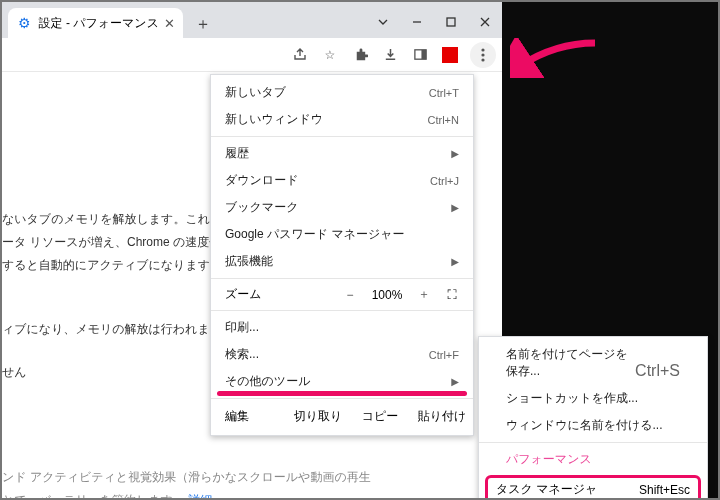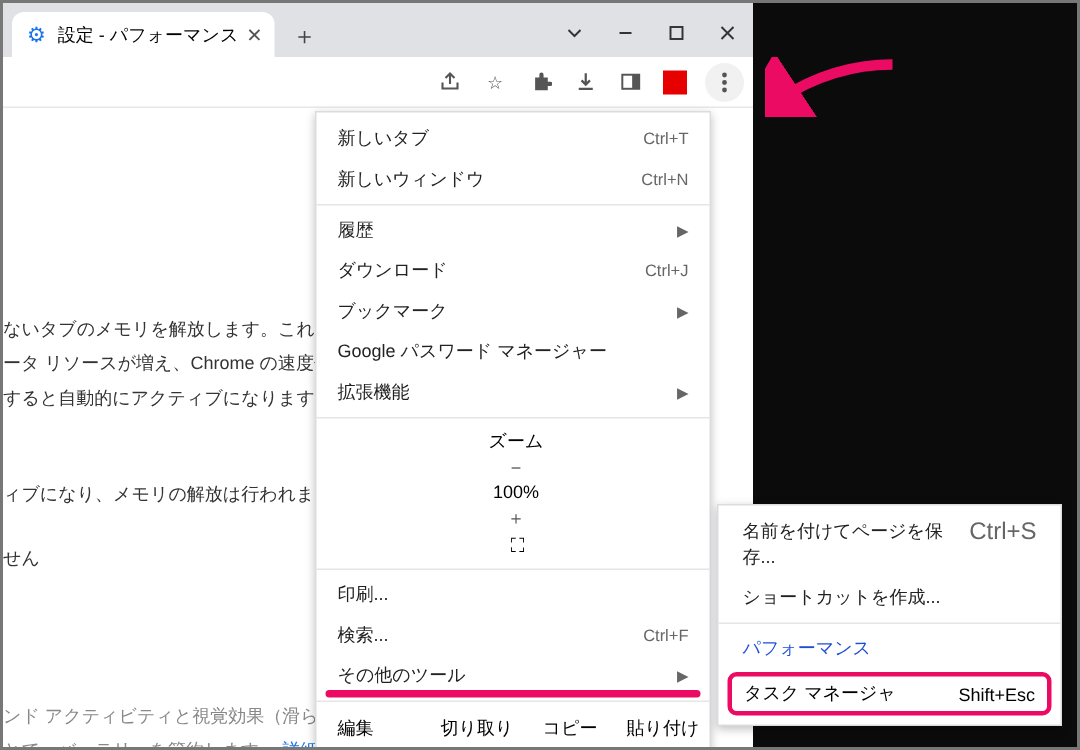--- a/index.html
+++ b/index.html
@@ -24,36 +24,36 @@
   .page { padding: 10px 0 0 0; color: #333; font-size: 12px; line-height: 1.9; }
   .para { padding: 6px 0 6px 0; }
   .linklike { color: #1a73e8; }
 
   .menu { position: absolute; top: 72px; left: 208px; width: 264px; background: #fff; border: 1px solid #dadce0; box-shadow: 0 2px 6px rgba(0,0,0,0.25); padding: 4px 0; z-index: 10; }
   .menu .row { display: flex; align-items: center; justify-content: flex-start; padding: 5px 14px; color: #222; min-height: 24px; }
   .menu .row .lbl { flex: 1; }
   .menu .row .sc { color: #666; font-size: 11px; }
   .menu .row .arr { color: #666; font-size: 10px; }
   .menu hr { border: none; border-top: 1px solid #e5e5e5; margin: 3px 0; }
-  .menu .zoomrow { display: flex; align-items: center; padding: 4px 10px 4px 14px; gap: 2px; flex-direction: column; }
+  .menu .zoomrow { display: flex; align-items: center; padding: 4px 10px 4px 14px; gap: 2px; }
   .menu .zoomrow .lbl { flex: 1; }
   .menu .zoomrow .zbtn { width: 26px; text-align: center; color: #555; }
   .menu .zoomrow .pct { width: 44px; text-align: center; }
   .menu .zoomrow .full { width: 24px; text-align: center; }
   .menu .editrow { display: flex; }
   .menu .editrow > div { flex: 1; text-align: center; padding: 6px 0; }
   .menu .editrow > div:first-child { text-align: left; padding-left: 14px; }
   .menu .hot { position: relative; }
   .menu .hot::after { content:""; position:absolute; left:6px; right:6px; bottom:-1px; height:5px; background:#ec0b63; border-radius:3px; }
 
   .submenu { position: absolute; top: 334px; left: 476px; width: 230px; background: #fff; border: 1px solid #dadce0; box-shadow: 0 2px 6px rgba(0,0,0,0.25); padding: 4px 0; z-index: 11; font-size: 12px; }
-  .submenu .row { display: flex; align-items: flex-start; justify-content: space-between; padding: 5px 16px; min-height: 22px; color: #222; }
+  .submenu .row { display: flex; align-items: flex-end; justify-content: space-between; padding: 5px 27px; min-height: 22px; color: #222; }
   .submenu .row .sc { color: #666; font-size: 16px; }
   .submenu hr { border: none; border-top: 1px solid #e5e5e5; margin: 3px 0; }
-  .submenu .dim { color: #1d4ed8; font-family: Liberation Serif, serif; }
+  .submenu .dim { color: #ec4899; font-family: Liberation Serif, serif; }
   .submenu .boxed { margin: 2px 6px; border: 3px solid #ec0b63; border-radius: 6px; padding: 3px 8px; display: flex; justify-content: space-between; align-items: center; }
 
   .arrow { position: absolute; top: 36px; left: 508px; z-index: 20; }
   .arrow svg { width: 90px; height: 40px; }
 
   .fullscreen-icon { font-size: 13px; letter-spacing: -2px; }
 </style>
 </head>
 <body>
 
@@ -202,20 +202,23 @@
 
 </div>
 
 <div class="submenu">
   <div class="row">
       <span>名前を付けてページを保存...</span>
       <span class="sc">Ctrl+S</span>
     </div>
   <div class="row">
       <span>ショートカットを作成...</span>
+    </div>
+  <div class="row">
+      <span>ウィンドウに名前を付ける...</span>
     </div>
   <hr>
   <div class="row dim">
       <span>パフォーマンス</span>
     </div>
   <div class="boxed">
       <span>タスク マネージャ</span>
       <span class="sc">Shift+Esc</span>
     </div>
 

